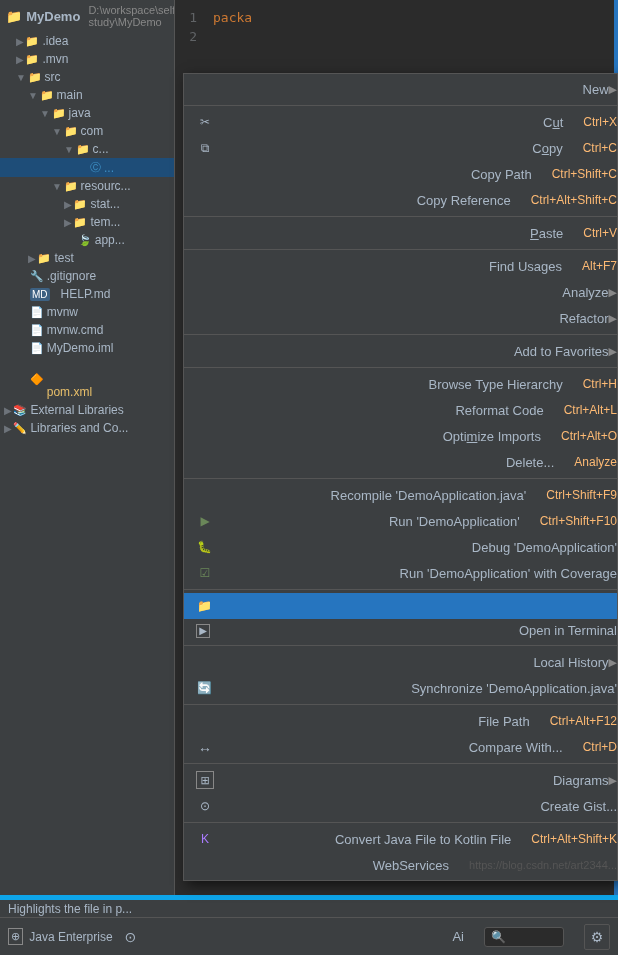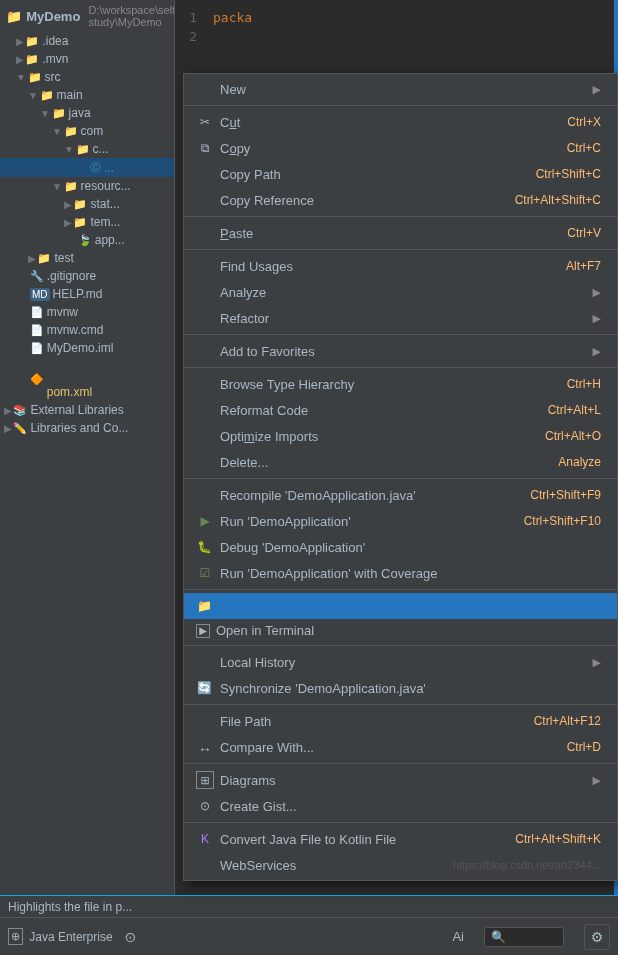--- a/index.html
+++ b/index.html
@@ -79,26 +79,27 @@
       background: #3c3f41;
       border: 1px solid #555555;
       box-shadow: 4px 4px 12px rgba(0,0,0,0.6);
       z-index: 100;
       padding: 2px 0;
     }
 
     .menu-item {
       display: flex;
       align-items: center;
-      padding: 4px 16px 4px 12px;
+      padding: 4px 0 4px 12px;
       cursor: pointer;
       position: relative;
       min-height: 22px;
       color: #a9b7c6;
       font-size: 13px;
+      text-align: right;
     }
 
     .menu-item.active {
       background: #2675bf;
       color: #ffffff;
     }
 
     .menu-item .item-icon {
       width: 18px;
       height: 18px;
@@ -158,21 +159,21 @@
     }
 
     
     .message-bar {
       position: absolute;
       bottom: 38px;
       left: 0;
       right: 0;
       height: 22px;
       background: #3c3f41;
-      border-top: 1px solid #0ea5e9;
+      border-top: 5px solid #0ea5e9;
       display: flex;
       align-items: center;
       padding: 0 8px;
       font-size: 12px;
       color: #a9b7c6;
     }
   </style>
 </head>
 <body>
 
@@ -264,21 +265,21 @@
   </div>
   <div class="tree-item">
     <span class="indent" style="width:12px;"></span>
     <span class="arrow" style="width:12px; display:inline-block;"></span>
     <span class="icon git-icon">🔧</span>
     <span>.gitignore</span>
   </div>
   <div class="tree-item">
     <span class="indent" style="width:12px;"></span>
     <span class="arrow" style="width:12px; display:inline-block;"></span>
-    <span class="icon md-icon" style="font-size:10px; background:#3d6182; color:white; padding:1px 2px; border-radius:2px; margin-right:3px;">MD</span>
+    <span class="icon md-icon" style="font-size:10px; background:#3d6182; color:white; padding:1px 2px; border-radius:2px; margin-right:11px;">MD</span>
     <span>HELP.md</span>
   </div>
   <div class="tree-item">
     <span class="indent" style="width:12px;"></span>
     <span class="arrow" style="width:12px; display:inline-block;"></span>
     <span class="icon file-icon">📄</span>
     <span>mvnw</span>
   </div>
   <div class="tree-item">
     <span class="indent" style="width:12px;"></span>

